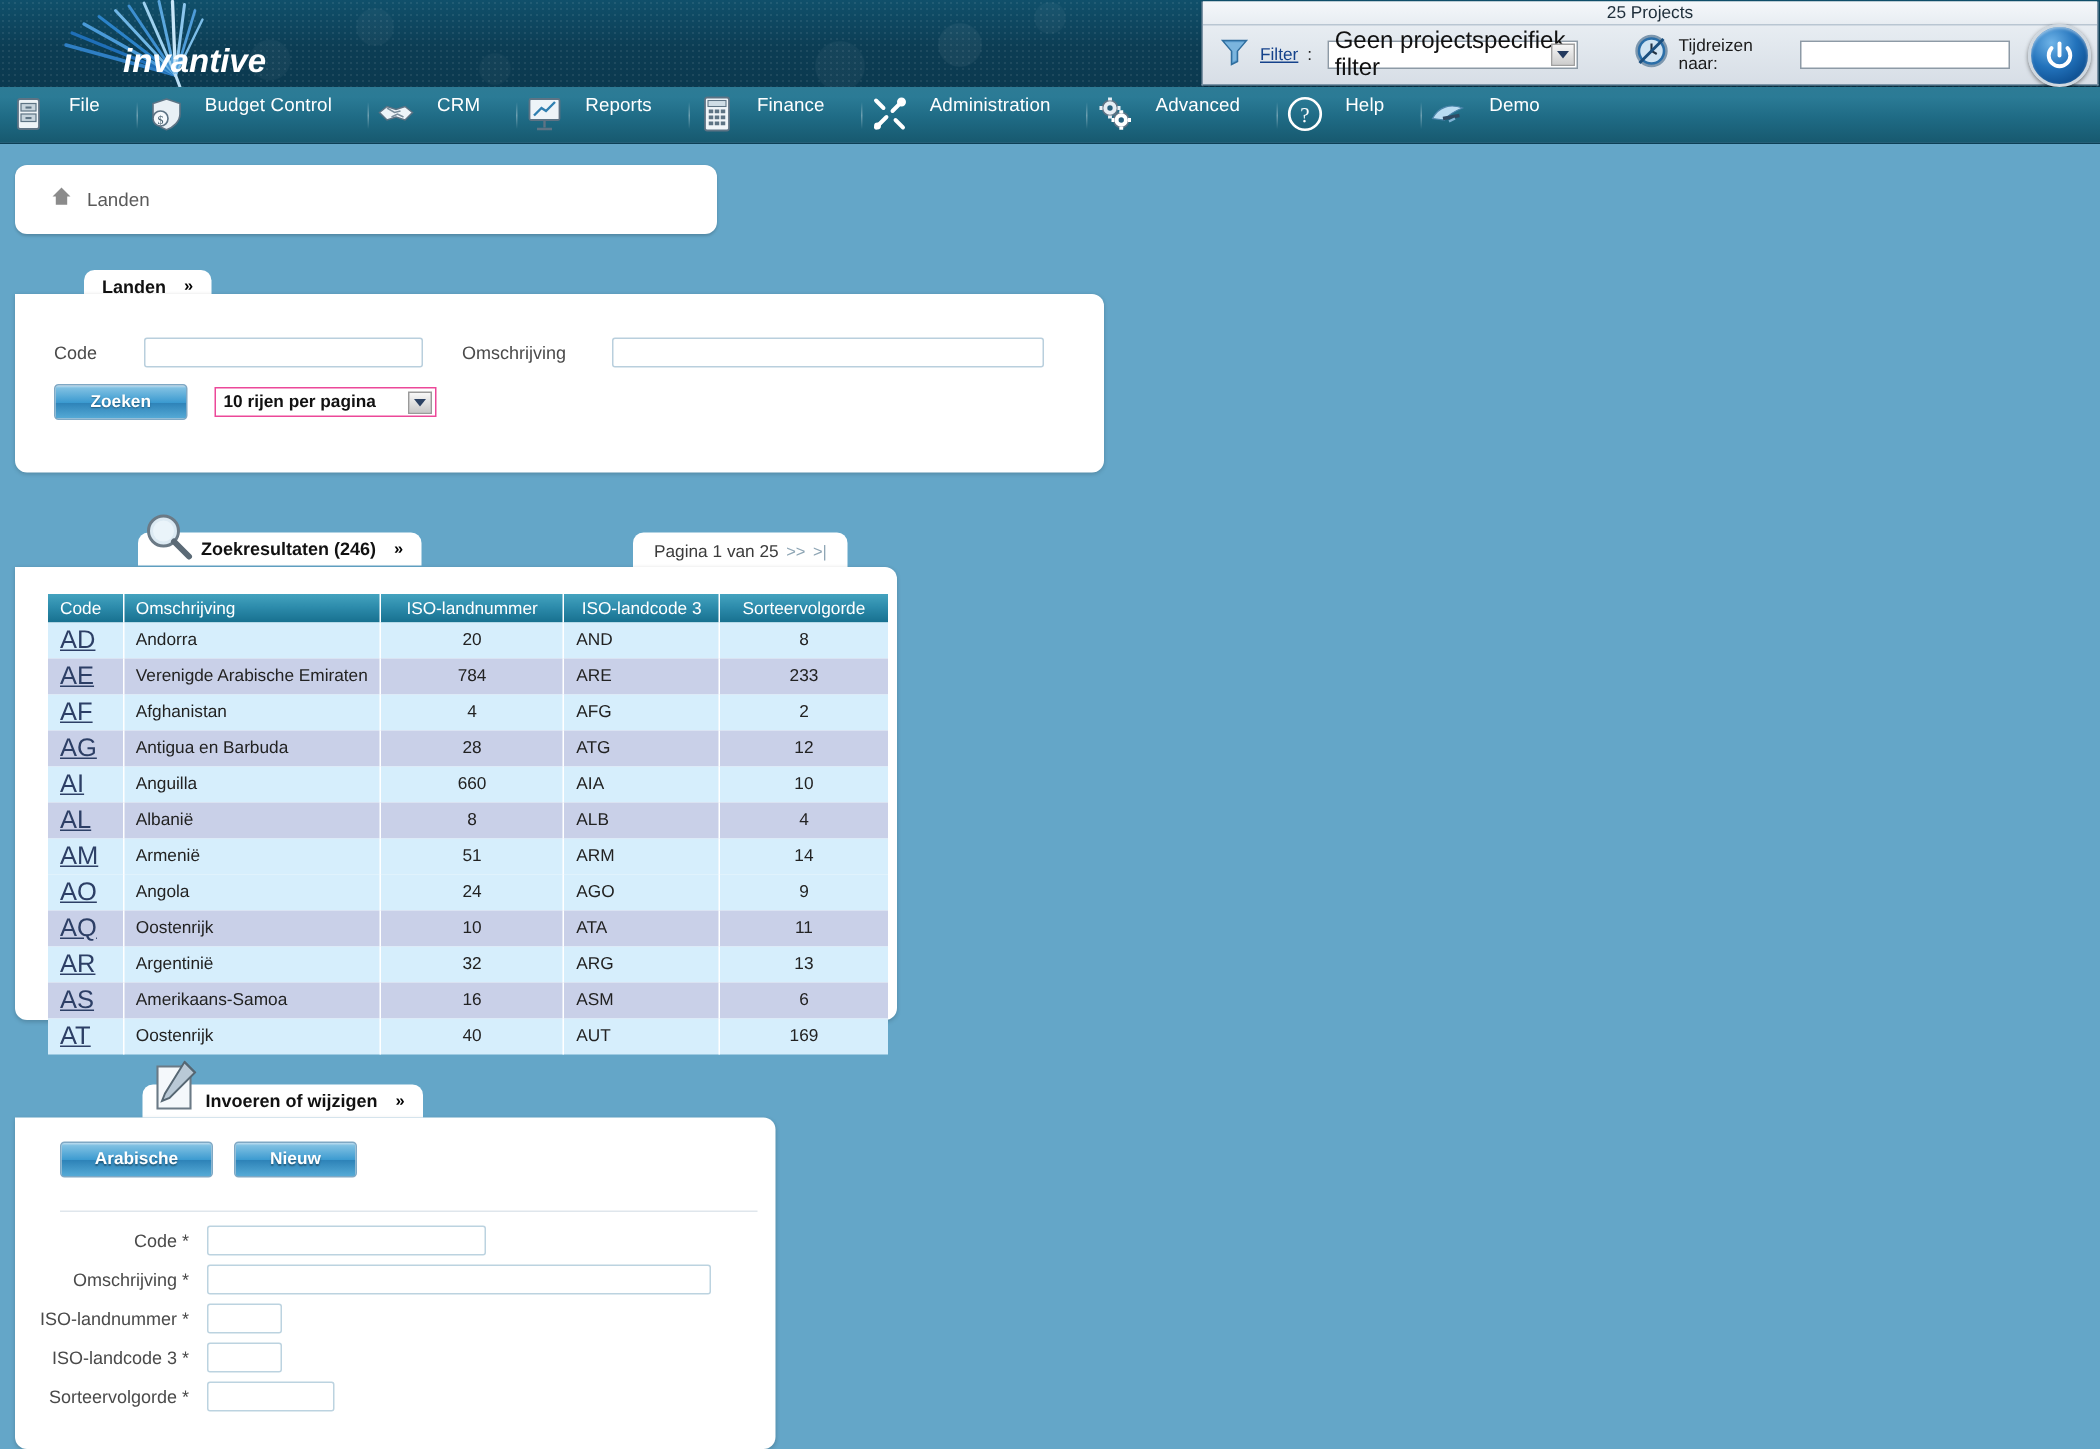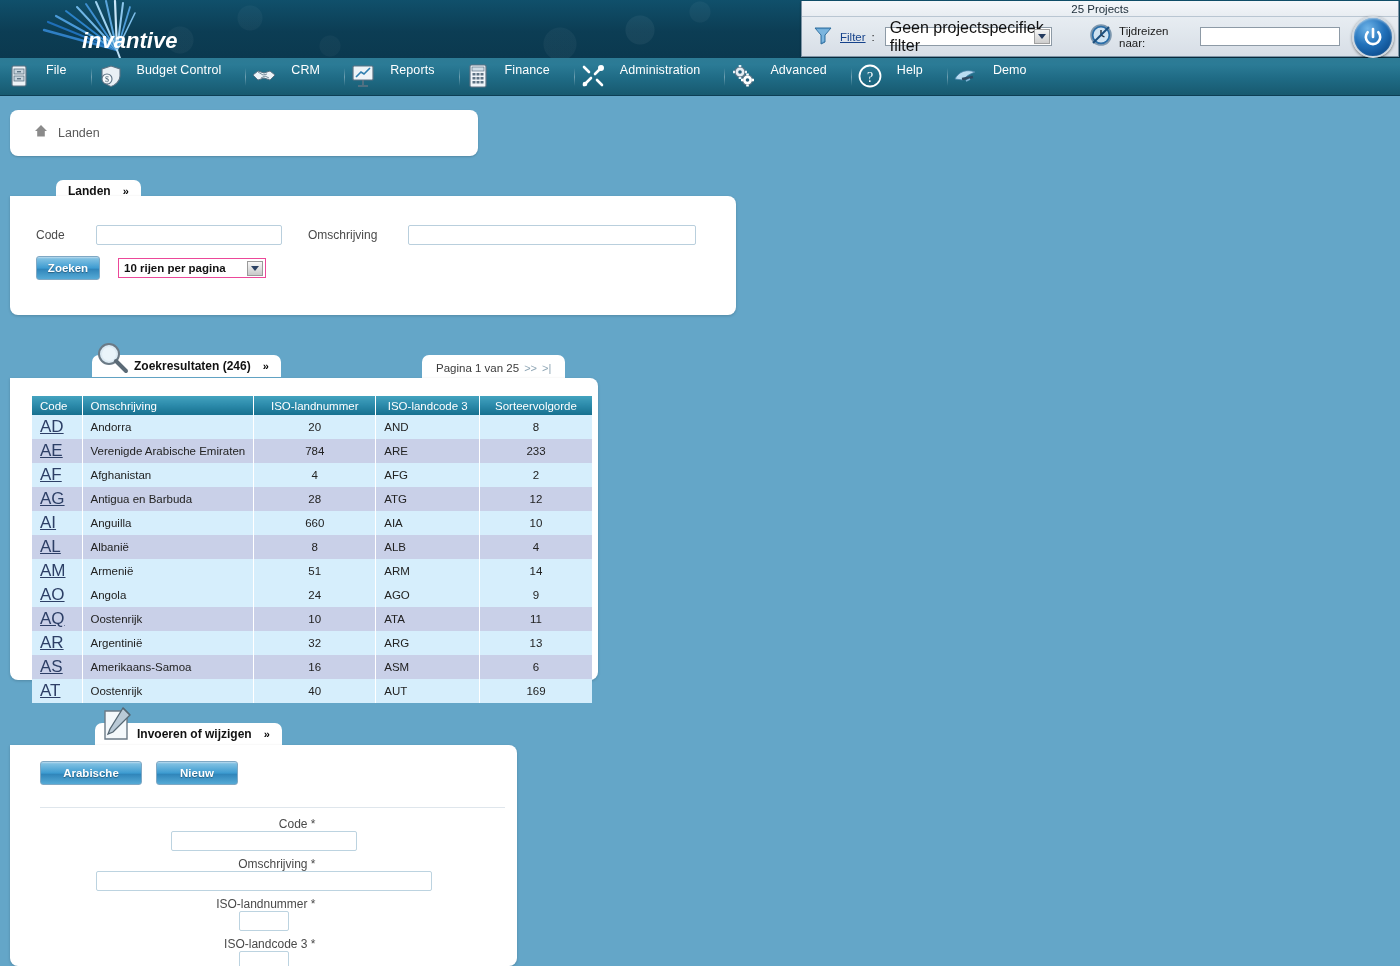--- a/index.html
+++ b/index.html
@@ -155,21 +155,21 @@
   table.grid tr.r-odd td { background:#d6eefc; }
   table.grid tr.r-even td { background:#c9d0e8; }
   table.grid td.num { text-align:center; }
   table.grid td.code a { color:#2d3f66; text-decoration:underline; cursor:pointer; font-size:17px; }
 
   
   #formtab { left:95px; top:723px; padding-left:42px; }
   #formbody { left:10px; top:745px; width:507px; height:221px; border-radius:0 8px 8px 8px; }
   #formbody .btnrow { position:absolute; left:30px; top:16px; display:flex; gap:14px; }
   #formbody hr { position:absolute; left:30px; top:62px; width:465px; border:none; border-top:1px solid #dfe6ec; margin:0; }
-  .frm-row { display:flex; align-items:center; margin-bottom:6px;flex-direction:column; }
+  .frm-row { display:flex; align-items:center; margin-bottom:6px; }
   .frm-lbl { width:128px; text-align:right; font-size:12px; color:#4a4a4a; padding-right:12px; }
   .frm-in { background:#fff; border:1px solid #bcd3e0; border-radius:2px; height:20px; }
 
   a { text-decoration:none; }
 </style>
 </head>
 <body>
 
 <div id="banner">
   <div class="dots"></div>
@@ -374,21 +374,21 @@
   <span class="chev">»</span>
 </div>
 <div class="panel-body" id="srchbody">
   <div style="position:absolute;left:26px;top:29px;display:flex;align-items:center;">
     <span class="lbl-sm" style="width:60px">Code</span>
     <input class="txtfield" style="width: 186px;" type="text" value="">
     <span class="lbl-sm" style="margin-left:26px;width:100px">Omschrijving</span>
     <input class="txtfield" style="width: 288px;" type="text" value="">
   </div>
   <div style="position:absolute;left:26px;top:60px;display:flex;align-items:center;gap:18px;">
-    <div class="btn-blue" style="width:64px;height:24px">
+    <div class="btn-blue" style="width:89px;height:24px">
       <span>Zoeken</span>
     </div>
     <div class="sel-rows">
       <span>10 rijen per pagina</span>
       <span class="arrowbtn">
           <i></i>
         </span>
     </div>
   </div>
 </div>

